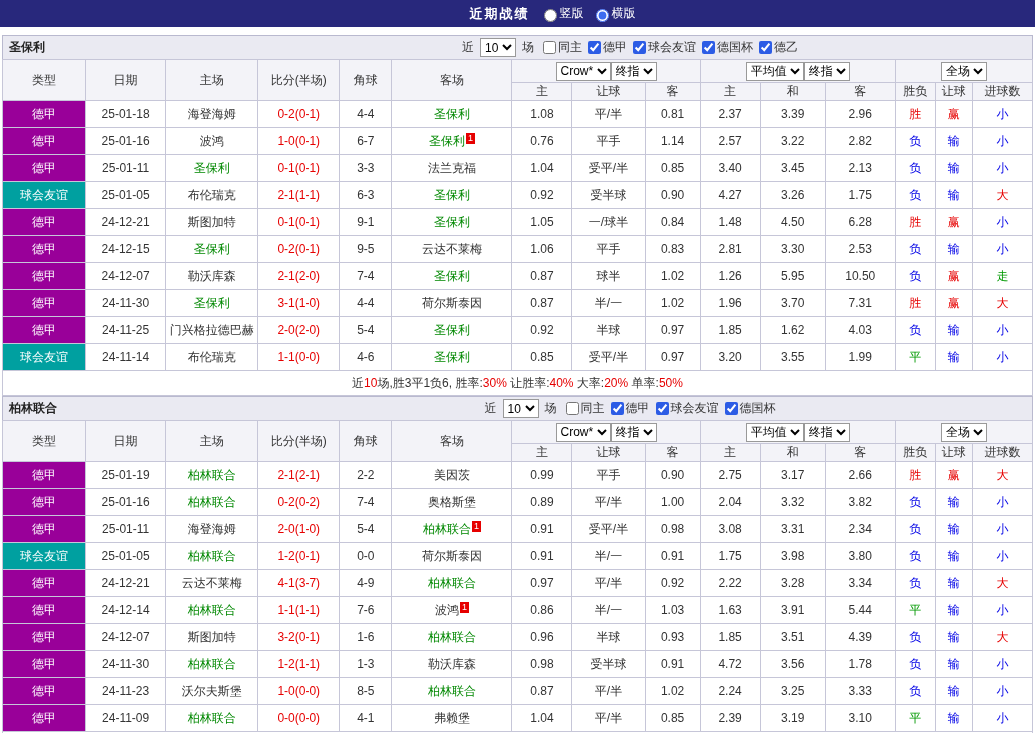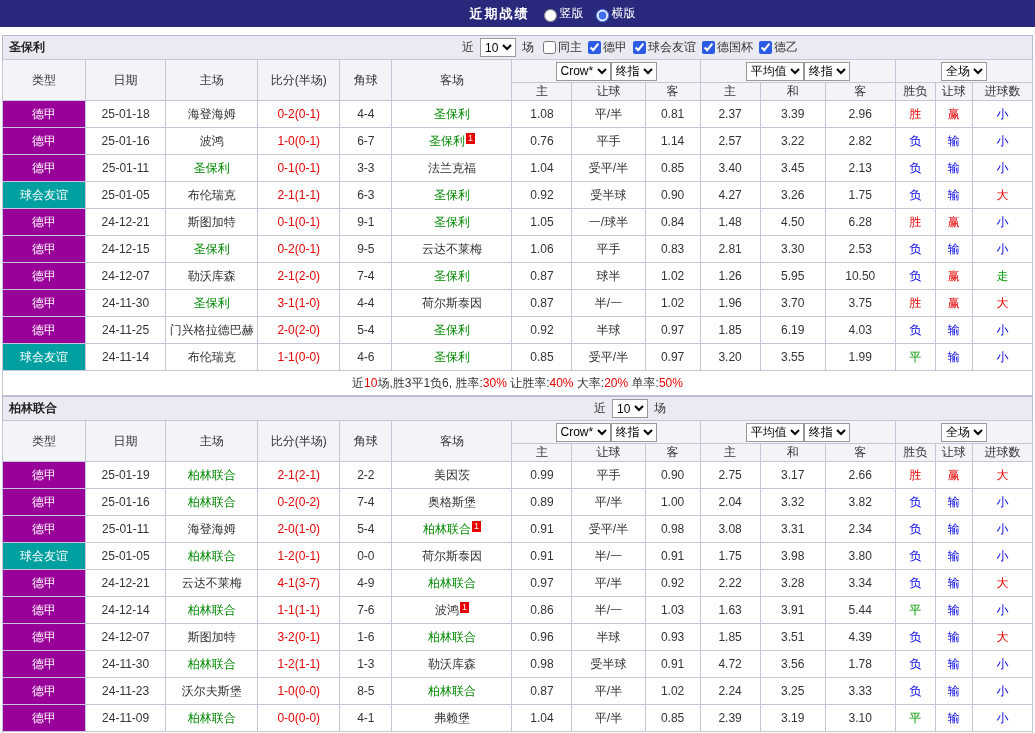--- a/index.html
+++ b/index.html
@@ -244,38 +244,38 @@
     <td class="c-date">24-11-30</td>
     <td class="c-team"><span style="color: rgb(0, 136, 0);">圣保利</span></td>
     <td class="c-score">3-1(1-0)</td>
     <td class="c-corner">4-4</td>
     <td class="c-team"><span>荷尔斯泰因</span></td>
     <td class="c-odd">0.87</td>
     <td class="c-odd">半/一</td>
     <td class="c-odd">1.02</td>
     <td class="c-odd">1.96</td>
     <td class="c-odd">3.70</td>
-    <td class="c-odd">3.75</td>
+    <td class="c-odd">7.31</td>
     <td class="c-res" style="color: rgb(230, 0, 0);">胜</td>
     <td class="c-res" style="color: rgb(230, 0, 0);">赢</td>
     <td class="c-res" style="color: rgb(230, 0, 0);">大</td>
   </tr>
 
   <tr>
     <td class="c-league" style="background: rgb(153, 0, 153);">德甲</td>
     <td class="c-date">24-11-25</td>
     <td class="c-team"><span>门兴格拉德巴赫</span></td>
     <td class="c-score">2-0(2-0)</td>
     <td class="c-corner">5-4</td>
     <td class="c-team"><span style="color: rgb(0, 136, 0);">圣保利</span></td>
     <td class="c-odd">0.92</td>
     <td class="c-odd">半球</td>
     <td class="c-odd">0.97</td>
     <td class="c-odd">1.85</td>
-    <td class="c-odd">6.19</td>
+    <td class="c-odd">1.62</td>
     <td class="c-odd">4.03</td>
     <td class="c-res" style="color: rgb(0, 0, 230);">负</td>
     <td class="c-res" style="color: rgb(0, 0, 230);">输</td>
     <td class="c-res" style="color: rgb(0, 0, 230);">小</td>
   </tr>
 
   <tr>
     <td class="c-league" style="background: rgb(0, 160, 160);">球会友谊</td>
     <td class="c-date">24-11-14</td>
     <td class="c-team"><span>布伦瑞克</span></td>
@@ -301,20 +301,21 @@
     </table>
   </div>
 
   <div class="section">
     <div class="section-head">
       <span class="team-name">柏林联合</span>
       <span class="filters">
         <span>近</span>
         <span class="sel-slot"><select><option>10</option></select></span>
         <span>场</span>
+        <span class="cbs"><label class="cb-label"><input type="checkbox" style="">同主</label><label class="cb-label"><input type="checkbox" checked="" style="">德甲</label><label class="cb-label"><input type="checkbox" checked="" style="">球会友谊</label><label class="cb-label"><input type="checkbox" checked="" style="">德国杯</label></span>
       </span>
     </div>
     <table class="stats">
       <colgroup>
         <col class="w0">
             <col class="w1">
             <col class="w2">
             <col class="w3">
             <col class="w4">
             <col class="w5">

